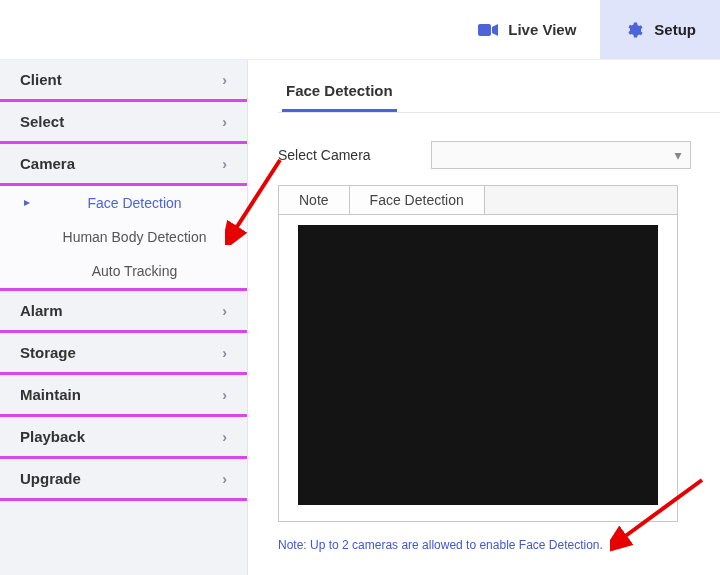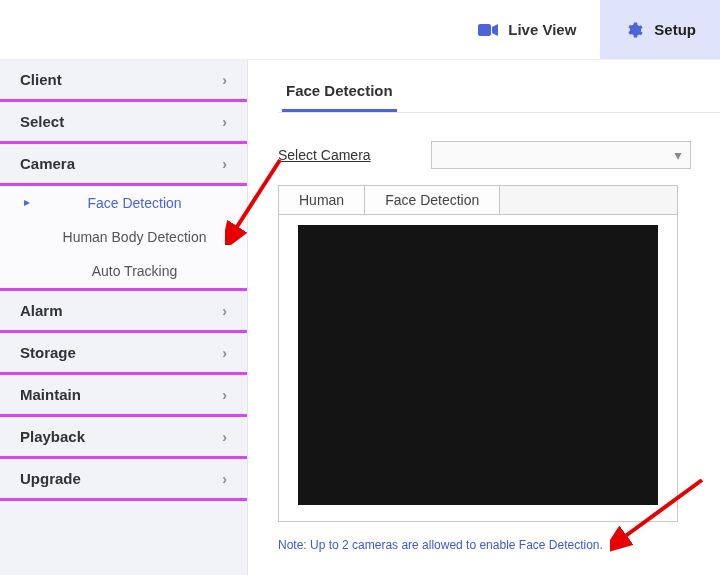--- a/index.html
+++ b/index.html
@@ -118,21 +118,20 @@
   }
   .row-select {
     display: flex;
     align-items: center;
     margin: 28px 0 16px 0;
     gap: 60px;
   }
   .row-select label {
     font-size: 14px;
     color: #333;
-    text-decoration: underline;
   }
   .select-box {
     flex: 1;
     max-width: 260px;
     height: 28px;
     border: 1px solid #c7c7c7;
     background: #fafafa;
     display:flex;
     align-items:center;
     justify-content:flex-end;
@@ -275,21 +274,21 @@
       <label>Select Camera</label>
       <div class="select-box">
         <span></span>
         <span>▾</span>
       </div>
     </div>
 
     <div class="preview-block">
       <div class="inner-tabs">
         <div class="inner-tab">
-          <span>Human</span>
+          <span>Note</span>
         </div>
         <div class="inner-tab">
           <span>Face Detection</span>
         </div>
       </div>
       <div class="preview-video"></div>
     </div>
 
     <div class="note-text">Note: Up to 2 cameras are allowed to enable Face Detection.</div>
   </div>

